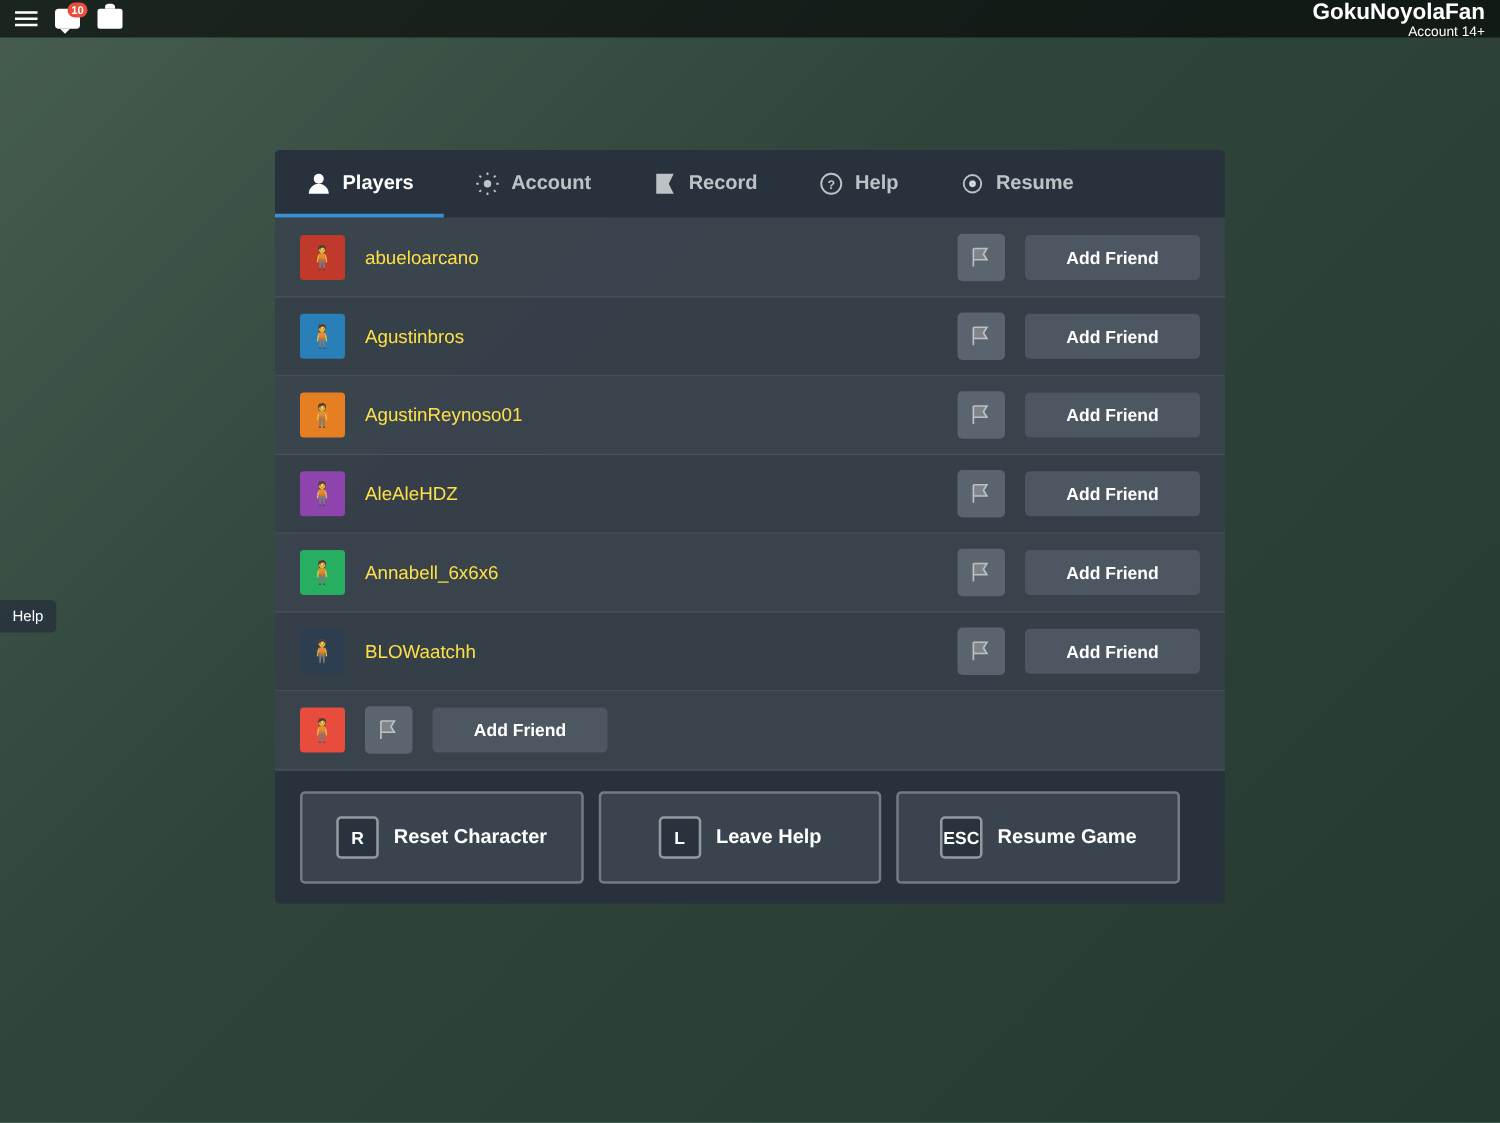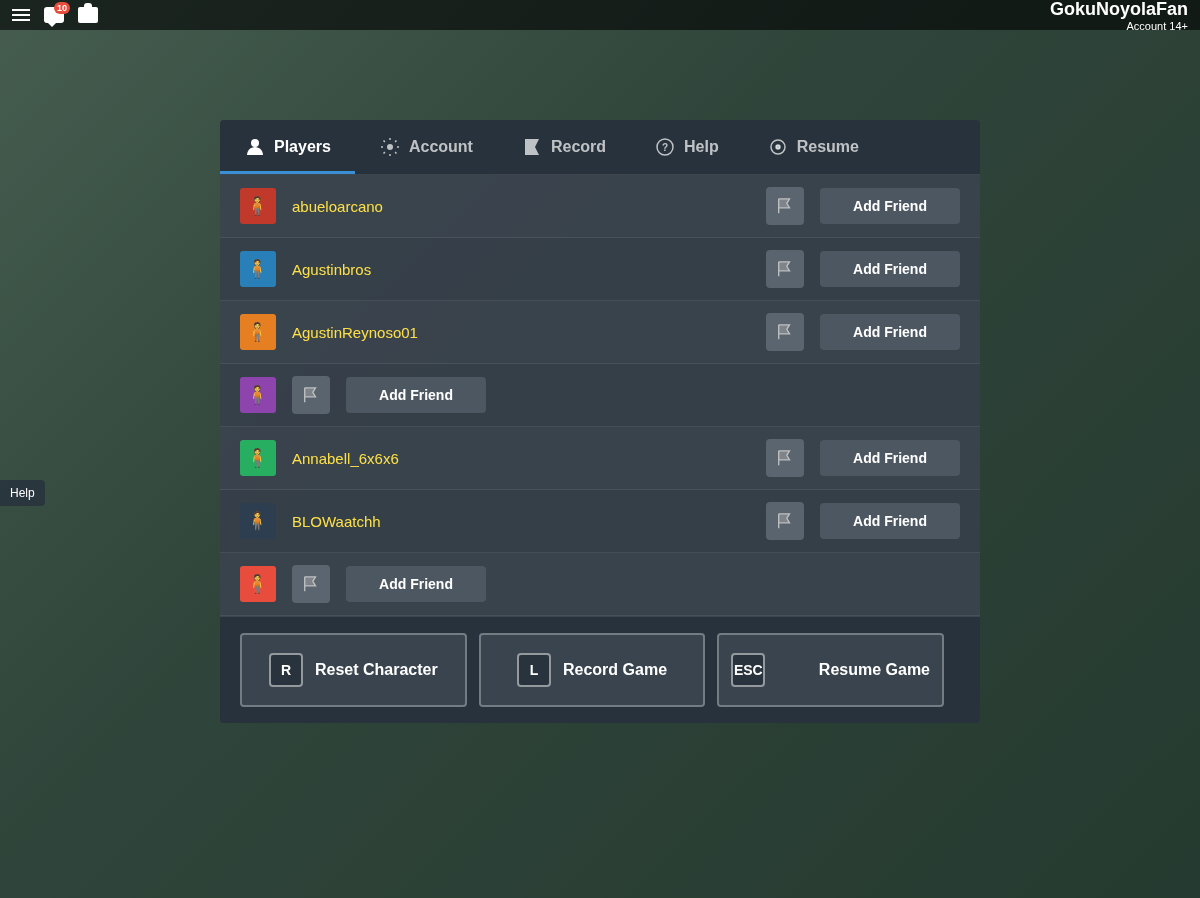--- a/index.html
+++ b/index.html
@@ -272,21 +272,21 @@
       border: 2px solid rgba(255,255,255,0.3);
       border-radius: 4px;
       color: white;
       font-size: 16px;
       font-weight: bold;
       cursor: pointer;
       margin: 0 6px;
     }
 
     .action-btn:first-child { margin-left: 0; }
-    .action-btn:last-child { margin-right: 16px; justify-content: space-between; }
+    .action-btn:last-child { margin-right: 16px; }
 
     .key-badge {
       display: flex;
       align-items: center;
       justify-content: center;
       width: 34px;
       height: 34px;
       background: rgba(40,50,60,0.9);
       border: 2px solid rgba(255,255,255,0.5);
       border-radius: 4px;
@@ -454,20 +454,21 @@
           <svg class="flag-svg" viewBox="0 0 20 20" xmlns="http://www.w3.org/2000/svg">
     <path d="M3 2v16M3 2h12l-3 5 3 5H3" stroke="rgba(200,200,200,0.9)" stroke-width="1.5" fill="rgba(180,180,180,0.4)"></path>
   </svg>
         </button>
         <button class="add-friend-btn">Add Friend</button>
       </div>
       <div class="player-row">
         <div class="player-avatar av4">
           <span style="font-size:18px; filter:grayscale(0.2);">🧍</span>
         </div>
+        <div class="player-name">AleAleHDZ</div>
         <button class="flag-btn">
           <svg class="flag-svg" viewBox="0 0 20 20" xmlns="http://www.w3.org/2000/svg">
     <path d="M3 2v16M3 2h12l-3 5 3 5H3" stroke="rgba(200,200,200,0.9)" stroke-width="1.5" fill="rgba(180,180,180,0.4)"></path>
   </svg>
         </button>
         <button class="add-friend-btn">Add Friend</button>
       </div>
       <div class="player-row">
         <div class="player-avatar av5">
           <span style="font-size:18px; filter:grayscale(0.2);">🧍</span>
@@ -505,21 +506,21 @@
       </div>
     </div>
 
   <div class="bottom-actions" id="bottom-actions">
   <button class="action-btn">
         <span class="key-badge">R</span>
         <span>Reset Character</span>
       </button>
       <button class="action-btn">
         <span class="key-badge">L</span>
-        <span>Record Game</span>
+        <span>Leave Help</span>
       </button>
       <button class="action-btn">
         <span class="key-badge">ESC</span>
         <span>Resume Game</span>
       </button>
     </div>
 
 </div>
 
 </body></html>

